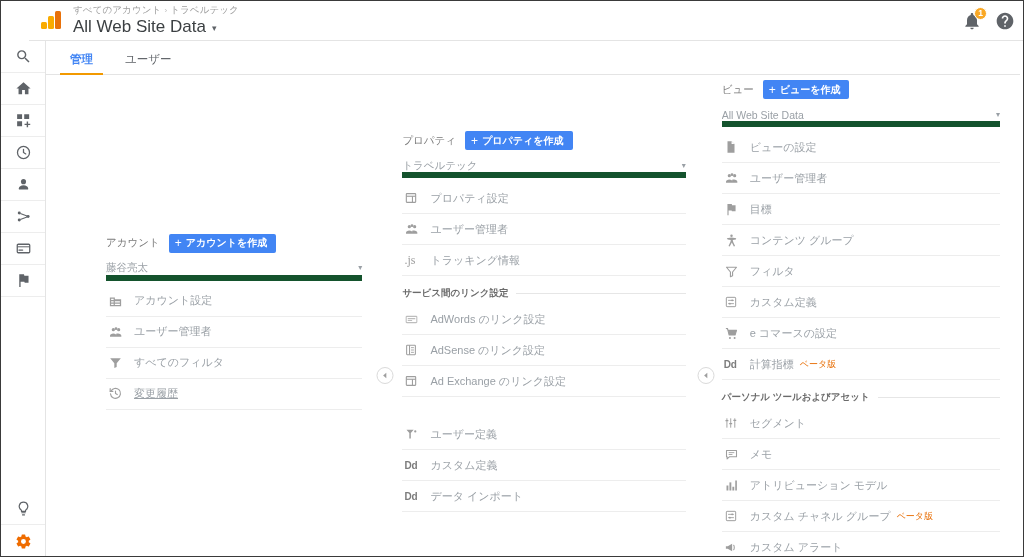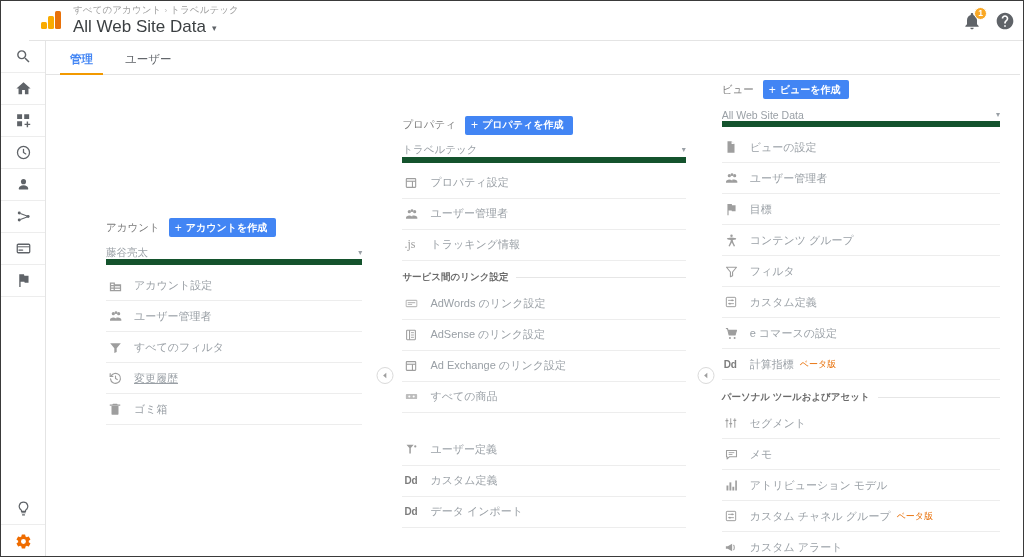--- a/index.html
+++ b/index.html
@@ -356,28 +356,20 @@
           <span class="ico">
             <svg width="15" height="15" viewBox="0 0 24 24" fill="none" stroke="#9e9e9e" stroke-width="1.8">
                 <path d="M3.5 8.5V4.2" stroke-linecap="round"></path>
                 <path d="M3.5 8.5h4.3" stroke-linecap="round"></path>
                 <path d="M4.6 8.6A8 8 0 1 1 4 12.6" stroke-linecap="round"></path>
                 <path d="M12 8.2V12l2.8 1.7" stroke-linecap="round"></path>
               </svg>
           </span>
           <span class="lbl">変更履歴</span>
         </div>
-        <div class="row indent">
-          <span class="ico">
-            <svg width="14" height="14" viewBox="0 0 24 24" fill="#9e9e9e">
-                <path d="M6 20V7h12v13a2 2 0 0 1-2 2H8a2 2 0 0 1-2-2zM15.5 3l1 1.3H21v2H3v-2h4.5L8.5 3z"></path>
-              </svg>
-          </span>
-          <span class="lbl">ゴミ箱</span>
-        </div>
       </div>
     </div>
 
     <div class="col-divider">
       <div class="collapse-btn">
         <svg width="9" height="9" viewBox="0 0 24 24" fill="#9e9e9e">
             <path d="M15.5 4.5L7 12l8.5 7.5z"></path>
           </svg>
       </div>
     </div>
@@ -452,30 +444,20 @@
         <div class="row indent">
           <span class="ico">
             <svg width="14" height="14" viewBox="0 0 24 24" fill="none" stroke="#9e9e9e" stroke-width="1.9">
                 <rect x="4" y="4.5" width="16" height="15" rx="1"></rect>
                 <path d="M4 9h16"></path>
                 <path d="M14.5 9v10.5"></path>
               </svg>
           </span>
           <span class="lbl">Ad Exchange のリンク設定</span>
         </div>
-        <div class="row indent">
-          <span class="ico">
-            <svg width="15" height="15" viewBox="0 0 24 24" fill="#bdbdbd">
-                <rect x="3" y="8" width="18" height="8" rx="1.4"></rect>
-                <circle cx="8.5" cy="12" r="1.7" fill="#fff"></circle>
-                <circle cx="15.5" cy="12" r="1.7" fill="#fff"></circle>
-              </svg>
-          </span>
-          <span class="lbl">すべての商品</span>
-        </div>
       </div>
 
       <div class="gap-row"></div>
 
       <div class="list" style="margin-top:0">
         <div class="row indent">
           <span class="ico">
             <svg width="15" height="15" viewBox="0 0 24 24" fill="#9e9e9e">
                 <path d="M4 4.5l4.5 5v9h2.4v-9l4.6-5z"></path>
                 <circle cx="18" cy="7" r="1.8"></circle>

